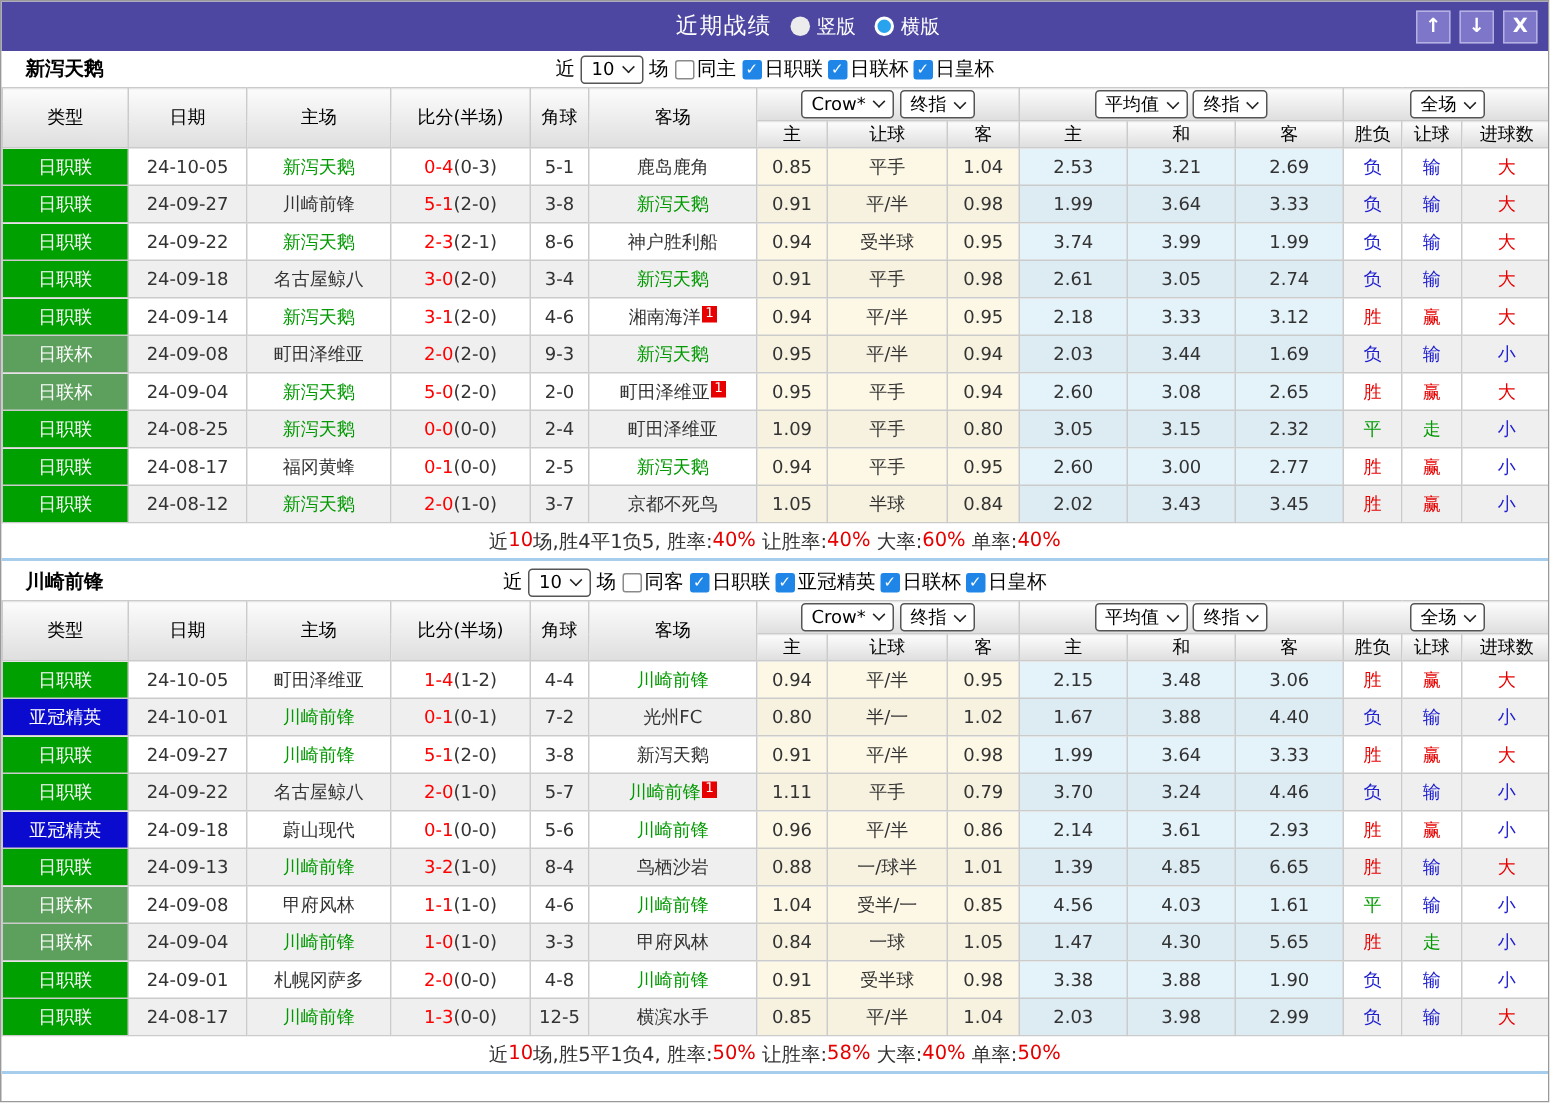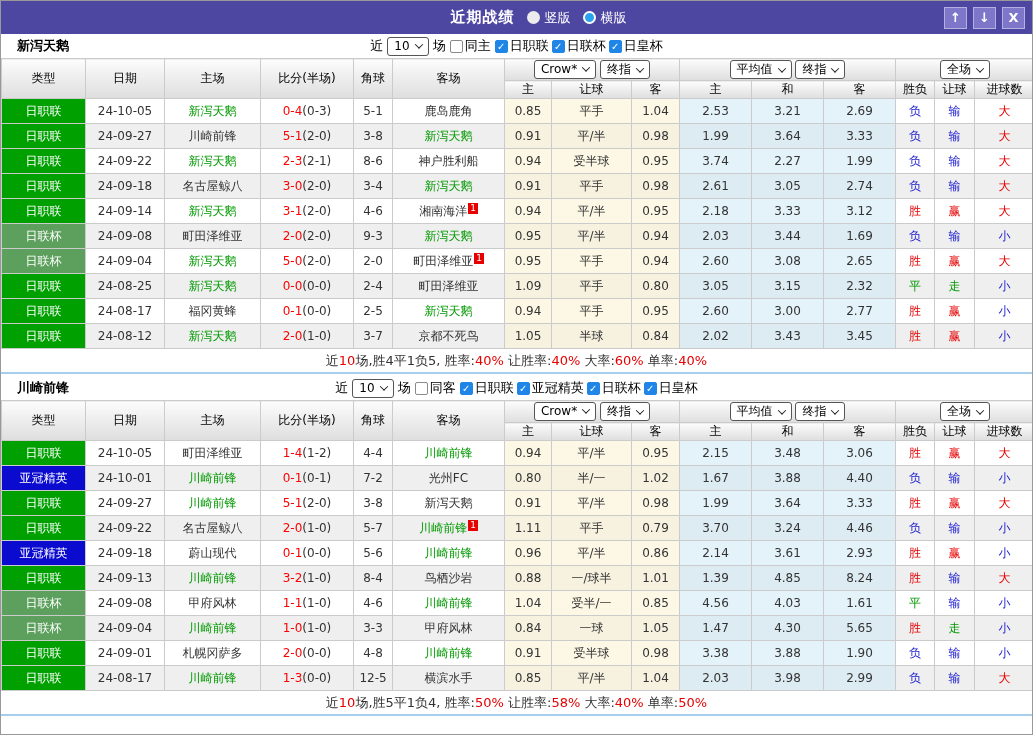--- a/index.html
+++ b/index.html
@@ -2,21 +2,21 @@
 <html><head>
 <meta charset="utf-8">
 <style>
   * { margin:0; padding:0; box-sizing:border-box; }
   body { font-family:"DejaVu Sans","Liberation Sans",sans-serif; background:#fff; }
   .page { width:1033px; height:735px; border:1px solid #999; background:#fff; overflow:hidden; }
 
   
   .titlebar { height:33px; background:#4d47a2; position:relative; display:flex; align-items:center; }
   .title-center { position:absolute; left:0; right:0; display:flex; justify-content:center; align-items:center; gap:12px; color:#fff; }
-  .title-text { font-size:15px; font-weight:bold; letter-spacing:1px;margin-left:44px; }
+  .title-text { font-size:15px; font-weight:normal; letter-spacing:1px;margin-left:44px; }
   .radio-item { display:inline-flex; align-items:center; gap:5px; font-size:13px; cursor:pointer; }
   .radio { width:13px; height:13px; border-radius:50%; display:inline-block; }
   .radio.unsel { background:#ececec; }
   .radio.sel { background:#2aa3ef; border:2.5px solid #fff; }
   .win-buttons { position:absolute; right:7px; display:flex; gap:6px; }
   .win-btn { width:23px; height:22px; background:#7d76c9; border:1px solid #b5b0e2; color:#fff;
              display:flex; align-items:center; justify-content:center; font-size:13px; font-weight:bold; cursor:pointer; }
 
   
   .filter-row { height:24px; position:relative; display:flex; align-items:center; justify-content:center; background:#fff; font-size:13px; color:#000; }
@@ -216,21 +216,21 @@
             <td class="c-league" style="background: rgb(0, 160, 0);">日职联</td>
             <td>24-09-22</td>
             <td class="c-team"><span class="team focus">新泻天鹅</span></td>
             <td><span class="ft">2-3</span><span class="ht">(2-1)</span></td>
             <td>8-6</td>
             <td class="c-team"><span class="team">神户胜利船</span></td>
             <td class="c-crow">0.94</td>
             <td class="c-crow">受半球</td>
             <td class="c-crow">0.95</td>
             <td class="c-avg">3.74</td>
-            <td class="c-avg">2.27</td>
+            <td class="c-avg">3.99</td>
             <td class="c-avg">1.99</td>
             <td class="c-res" style="color: rgb(32, 32, 208);">负</td>
             <td class="c-res" style="color: rgb(32, 32, 208);">输</td>
             <td class="c-res" style="color: rgb(230, 0, 0);">大</td>
           </tr>
           <tr>
             <td class="c-league" style="background: rgb(0, 160, 0);">日职联</td>
             <td>24-09-18</td>
             <td class="c-team"><span class="team">名古屋鲸八</span></td>
             <td><span class="ft">3-0</span><span class="ht">(2-0)</span></td>
@@ -547,21 +547,21 @@
             <td>24-09-13</td>
             <td class="c-team"><span class="team focus">川崎前锋</span></td>
             <td><span class="ft">3-2</span><span class="ht">(1-0)</span></td>
             <td>8-4</td>
             <td class="c-team"><span class="team">鸟栖沙岩</span></td>
             <td class="c-crow">0.88</td>
             <td class="c-crow">一/球半</td>
             <td class="c-crow">1.01</td>
             <td class="c-avg">1.39</td>
             <td class="c-avg">4.85</td>
-            <td class="c-avg">8.24</td>
+            <td class="c-avg">6.65</td>
             <td class="c-res" style="color: rgb(230, 0, 0);">胜</td>
             <td class="c-res" style="color: rgb(32, 32, 208);">输</td>
             <td class="c-res" style="color: rgb(230, 0, 0);">大</td>
           </tr>
           <tr>
             <td class="c-league" style="background: rgb(93, 160, 93);">日联杯</td>
             <td>24-09-08</td>
             <td class="c-team"><span class="team">甲府风林</span></td>
             <td><span class="ft">1-1</span><span class="ht">(1-0)</span></td>
             <td>4-6</td>

